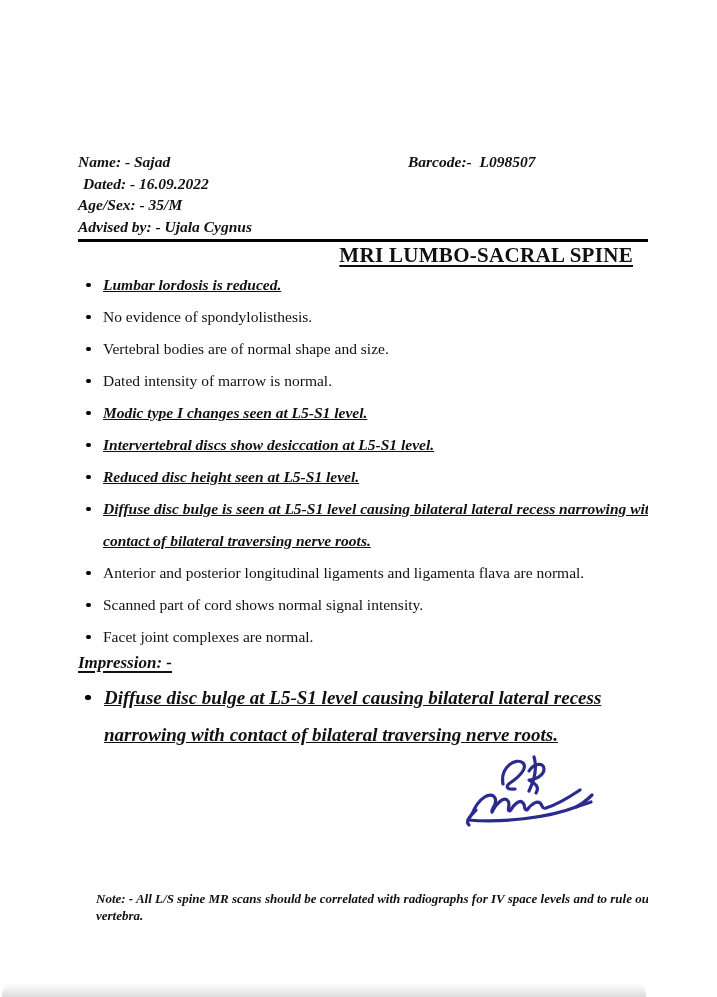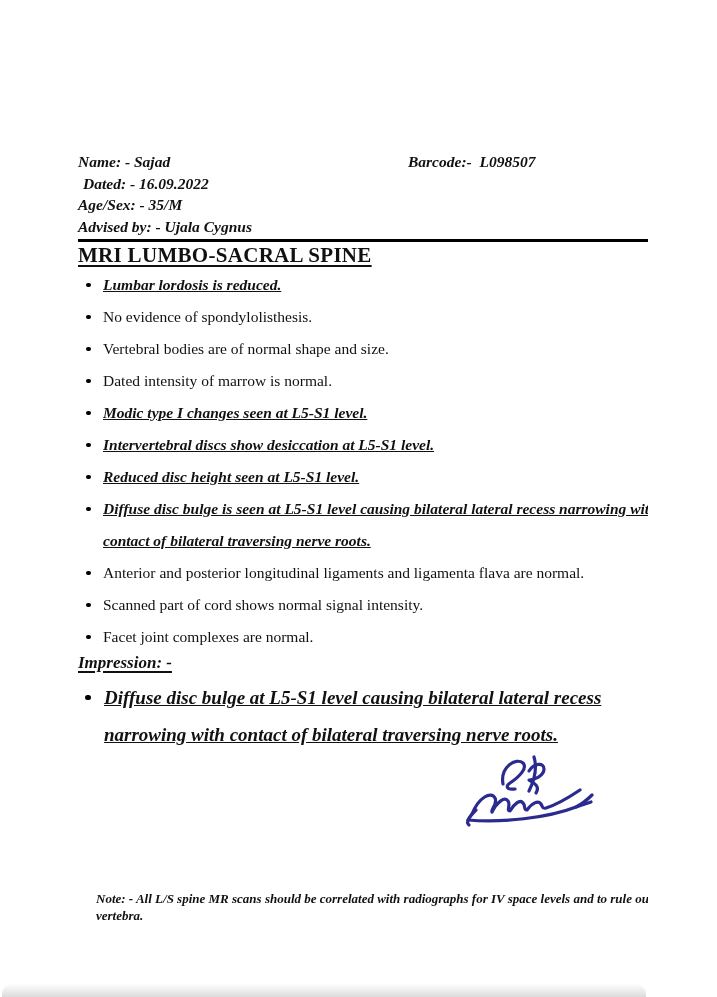--- a/index.html
+++ b/index.html
@@ -29,21 +29,21 @@
     position: absolute;
     left: 78px; right: 0; top: 239px;
     height: 2.5px;
     background: #000000;
   }
 
   
   .title-wrap {
     position: absolute;
     left: 78px; right: 15px; top: 243px;
-    text-align: left;
+    text-align: right;
   }
   .title {
     font-size: 21px;
     font-weight: bold;
     letter-spacing: 0.3px;
     text-decoration: underline;
     text-decoration-thickness: 2px;
     text-underline-offset: 3px;
   }
 

